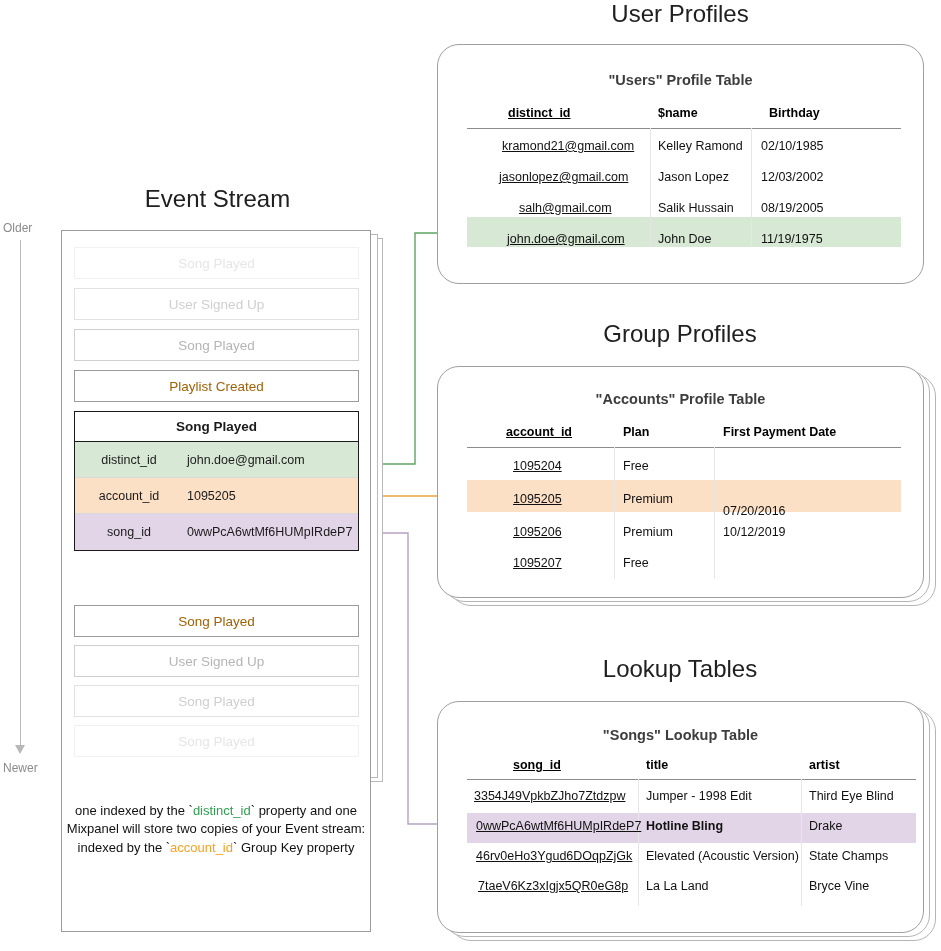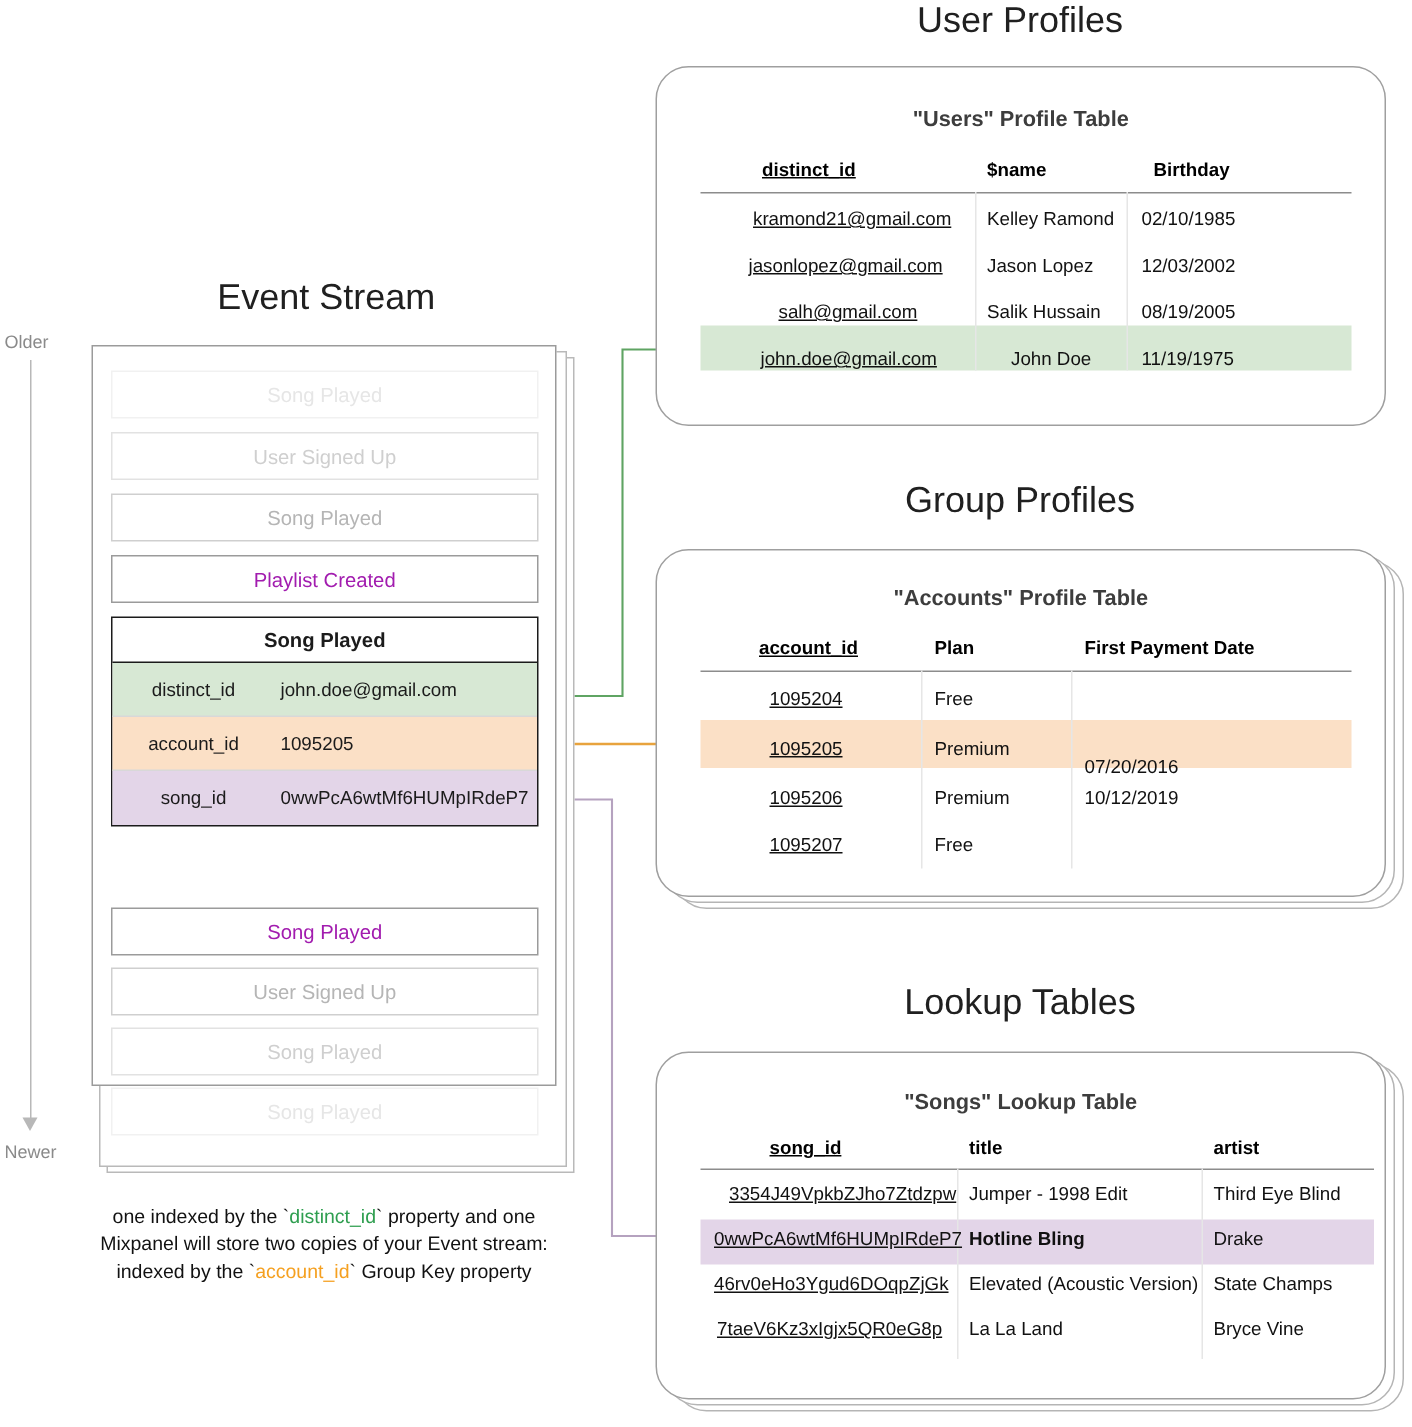--- a/index.html
+++ b/index.html
@@ -47,35 +47,35 @@
 
   .stream-stack3,.stream-stack2{
     position:absolute;
     border:1.5px solid #b9b9b9;
     background:#fff;
   }
   .stream-stack3{left:71px;top:238px;width:310px;height:542px;}
   .stream-stack2{left:66px;top:234px;width:310px;height:542px;}
   .stream-card{
     position:absolute;left:61px;top:230px;
-    width:310px;height:494px;
+    width:310px;height:702px;
     border:1.5px solid #9b9b9b;
     background:#ffffff;
     box-sizing:border-box;
     padding-left:17px;
   }
   .evt{
     position:absolute;
     left:12px;width:285px;
     box-sizing:border-box;
     display:flex;align-items:center;justify-content:center;
     font-size:13.5px;
     background:#fff;
   }
-  .evt.plain{height:32px;border:1px solid #9b9b9b;color:#a21caf;}
+  .evt.plain{height:32px;border:1px solid #9b9b9b;color:#a16207;}
   .evt.f1{border-color:#cfcfcf;color:#b5b5b5;}
   .evt.f2{border-color:#e2e2e2;color:#cfcfcf;}
   .evt.f3{border-color:#f1f1f1;color:#e6e6e6;}
 
   
   .evt-expanded{
     position:absolute;left:12px;width:285px;
     border:1.6px solid #1b1b1b;
     box-sizing:border-box;
     background:#fff;
@@ -231,21 +231,21 @@
 
     <div class="td und" style="left:61px;top:125px;">jasonlopez@gmail.com</div>
     <div class="td" style="left:220px;top:125px;">Jason Lopez</div>
     <div class="td" style="left:323px;top:125px;">12/03/2002</div>
 
     <div class="td und" style="left:81px;top:156px;">salh@gmail.com</div>
     <div class="td" style="left:220px;top:156px;">Salik Hussain</div>
     <div class="td" style="left:323px;top:156px;">08/19/2005</div>
 
     <div class="td und" style="left:69px;top:187px;">john.doe@gmail.com</div>
-    <div class="td" style="left:220px;top:187px;margin-left:16px;">John Doe</div>
+    <div class="td" style="left:220px;top:187px;">John Doe</div>
     <div class="td" style="left:323px;top:187px;">11/19/1975</div>
   </div>
 
   <div class="section-title" style="left:530px;top:320px;width:300px;">Group Profiles</div>
 
   <div class="panel-stack" style="left:449px;top:374px;width:487px;height:232px;"></div>
   <div class="panel-stack" style="left:443px;top:370px;width:487px;height:232px;"></div>
 
   <div class="panel" style="left:437px;top:366px;width:487px;height:232px;">
     <div class="tbl-title" style="top:24px;">"Accounts" Profile Table</div>
@@ -286,21 +286,21 @@
 
     <div class="hl" style="top:111px;left:29px;width:449px;height:30px;background:#e3d5e8;"></div>
 
     <div class="th und" style="left:75px;top:56px;">song_id</div>
     <div class="th" style="left:208px;top:56px;">title</div>
     <div class="th" style="left:371px;top:56px;">artist</div>
     <div class="hrule" style="left:29px;top:77px;width:449px;"></div>
     <div class="vsep" style="left:200px;top:77px;height:127px;"></div>
     <div class="vsep" style="left:363px;top:77px;height:127px;"></div>
 
-    <div class="td und" style="left:48px;top:87px;text-decoration:underline;">3354J49VpkbZJho7Ztdzpw</div>
+    <div class="td und" style="left:36px;top:87px;text-decoration:underline;">3354J49VpkbZJho7Ztdzpw</div>
     <div class="td" style="left:208px;top:87px;">Jumper - 1998 Edit</div>
     <div class="td" style="left:371px;top:87px;">Third Eye Blind</div>
 
     <div class="td und" style="left:38px;top:117px;">0wwPcA6wtMf6HUMpIRdeP7</div>
     <div class="td" style="left:208px;top:117px;font-weight:bold;">Hotline Bling</div>
     <div class="td" style="left:371px;top:117px;">Drake</div>
 
     <div class="td und" style="left:38px;top:147px;">46rv0eHo3Ygud6DOqpZjGk</div>
     <div class="td" style="left:208px;top:147px;">Elevated (Acoustic Version)</div>
     <div class="td" style="left:371px;top:147px;">State Champs</div>

